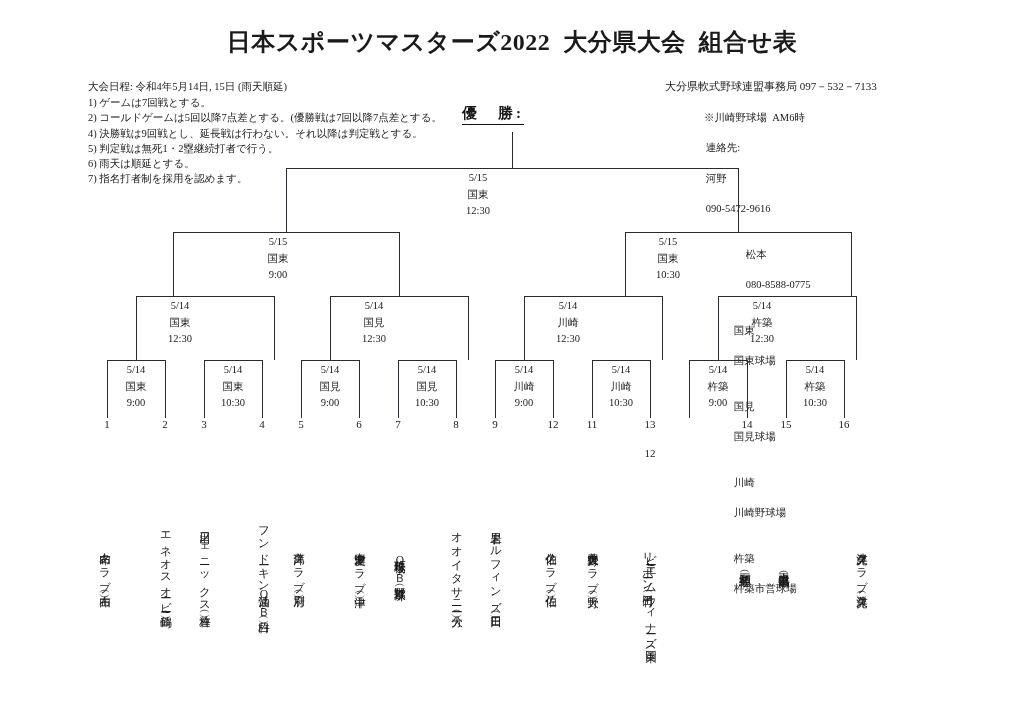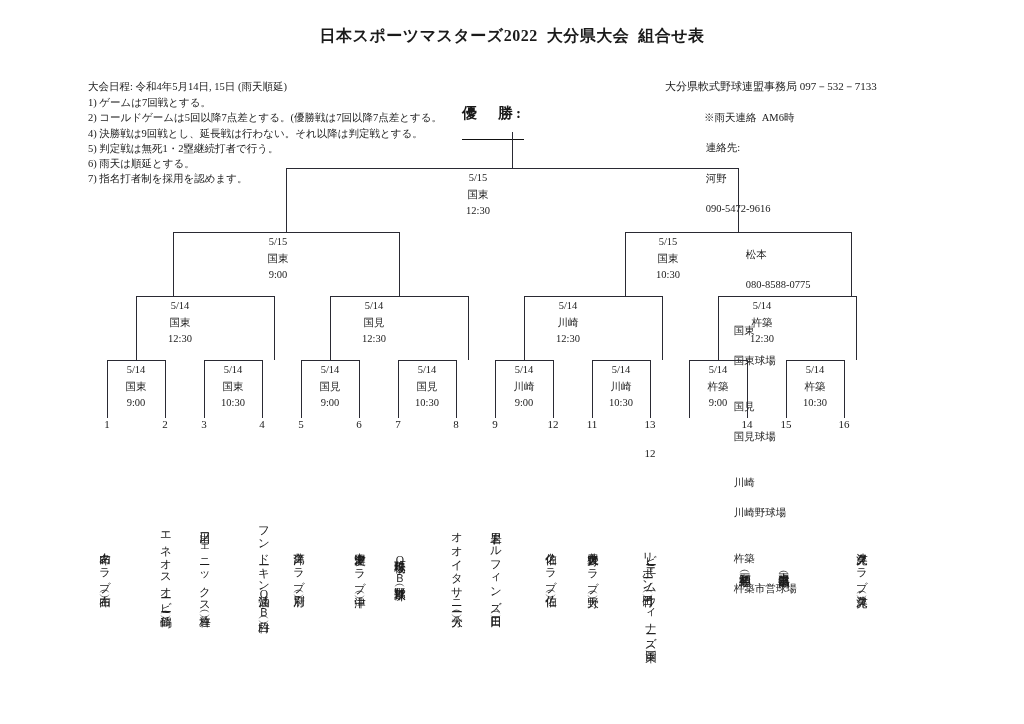--- a/index.html
+++ b/index.html
@@ -20,21 +20,21 @@
     background: #ffffff;
   }
 
   
   .doc-title {
     position: absolute;
     left: 0;
     top: 26px;
     width: 1024px;
     text-align: center;
-    font-size: 16px;
+    font-size: 24px;
     font-weight: bold;
     letter-spacing: 0.5px;
     white-space: pre;
   }
 
   
   .rules {
     position: absolute;
     left: 88px;
     top: 79px;
@@ -67,21 +67,21 @@
 
   
   .champion-label {
     position: absolute;
     left: 462px;
     top: 104px;
     font-size: 15px;
     font-weight: bold;
     letter-spacing: 3px;
     border-bottom: 1.6px solid #111;
-    padding-bottom: 16px;
+    padding-bottom: 1px;
     white-space: pre;
   }
 
   
   .vline {
     position: absolute;
     width: 0;
     border-left: 1.3px solid #2a2a33;
   }
   .hline {
@@ -154,21 +154,21 @@
     <div class="rule-line">2) コールドゲームは5回以降7点差とする。(優勝戦は7回以降7点差とする。</div>
     <div class="rule-line">4) 決勝戦は9回戦とし、延長戦は行わない。それ以降は判定戦とする。</div>
     <div class="rule-line">5) 判定戦は無死1・2塁継続打者で行う。</div>
     <div class="rule-line">6) 雨天は順延とする。</div>
     <div class="rule-line">7) 指名打者制を採用を認めます。</div>
   </div>
 
   <div class="office-line">大分県軟式野球連盟事務局  097－532－7133</div>
 
   <div class="contact">
-    <div class="c-line indent1">※雨天連絡  AM6時</div>
+    <div class="c-line indent1">※川崎野球場  AM6時</div>
     <div class="c-line">
       <span>連絡先:</span>
       <span>&nbsp;</span>
       <span>河野</span>
       <span>&nbsp;&nbsp;</span>
       <span>090-5472-9616</span>
     </div>
     <div class="c-line indent2">
       <span>松本</span>
       <span>&nbsp;&nbsp;</span>

